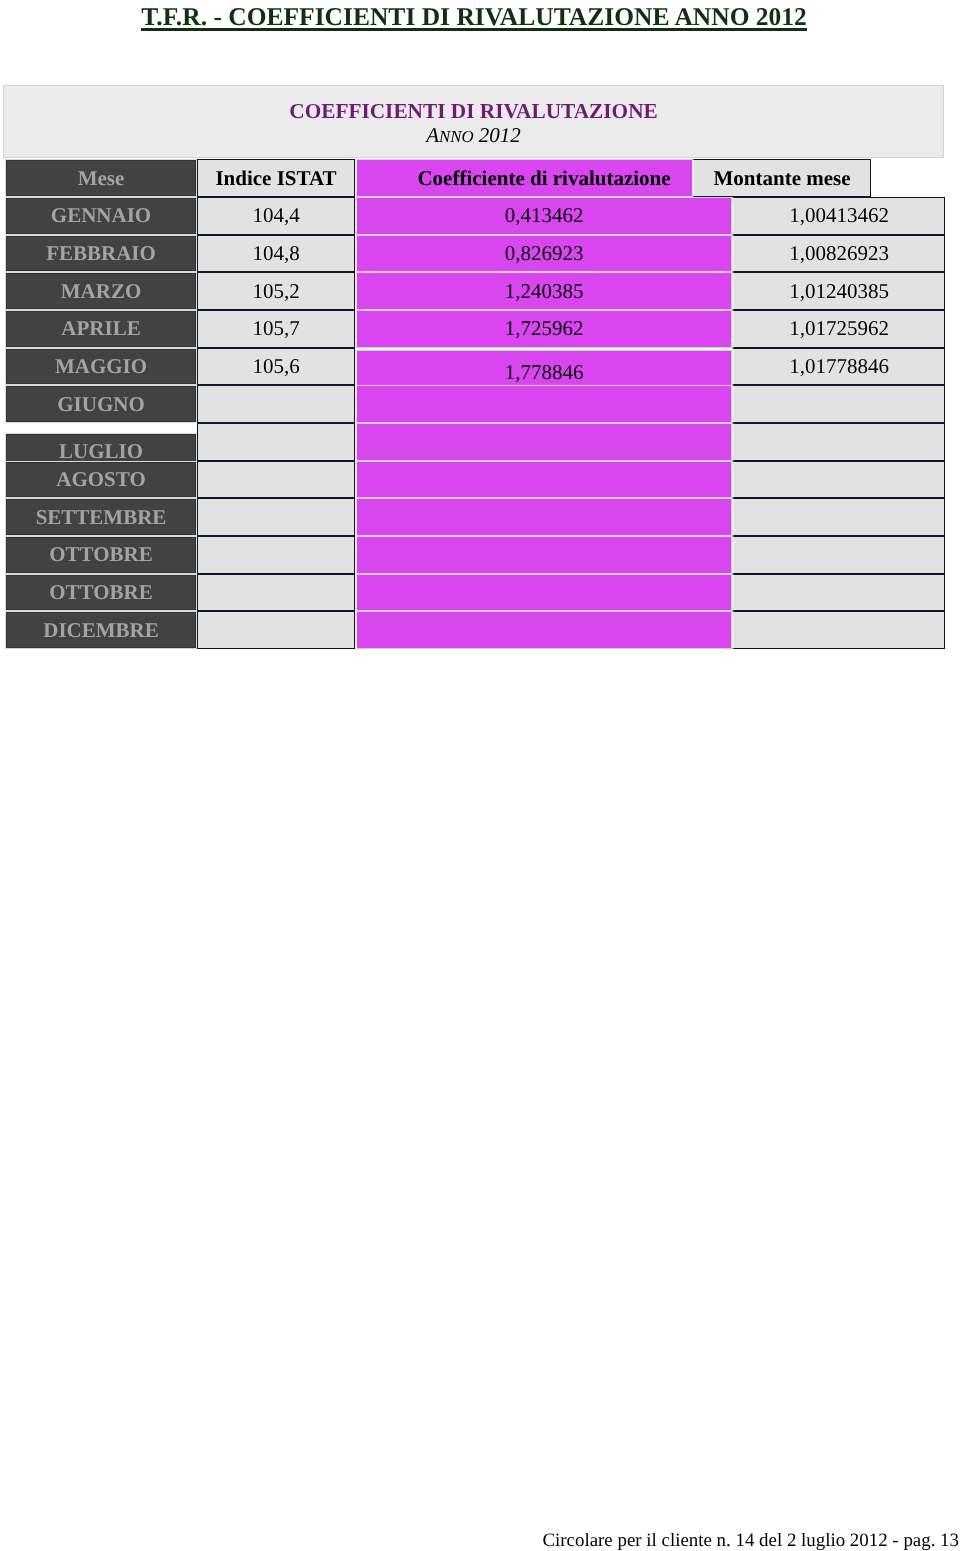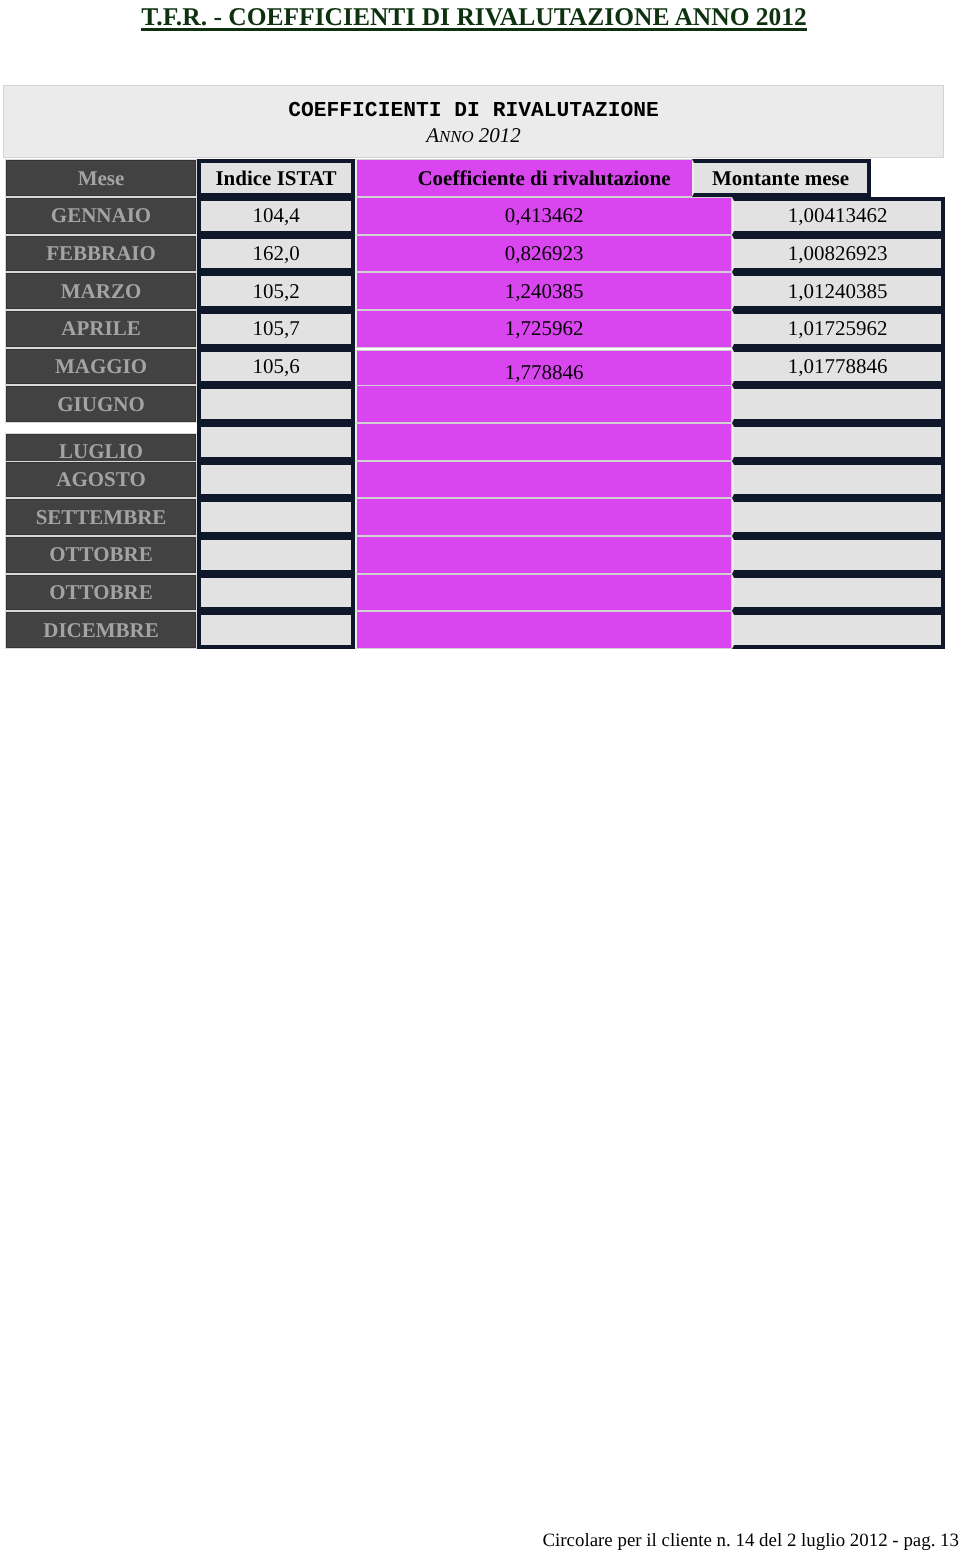--- a/index.html
+++ b/index.html
@@ -22,28 +22,28 @@
                         height:2.7px;background:#0e320f;}
 
   
   .tbl{position:absolute;left:0;top:0;width:960px;height:660px;}
   .cell{position:absolute;box-sizing:border-box;display:flex;
         align-items:center;justify-content:center;text-align:center;
         overflow:hidden;}
 
   .caption{background:#ebebeb;border:1px solid #d4d4d4;
            flex-direction:column;justify-content:center;padding-top:4px;}
-  .cap1{font-weight:bold;font-size:21.3px;line-height:24px;color:#000000;font-family:Liberation Mono, monospace;}
+  .cap1{font-weight:bold;font-size:21.3px;line-height:24px;color:#701a75;}
   .cap2{font-style:italic;font-size:21px;line-height:25px;color:#000000;}
   .cap2 .sc{font-size:16.8px;}
 
   .dark {background:#424242;border:1px solid #d9d9d9;color:#a3a3a3;font-size:21px;
          box-shadow:inset 0 1px 0 #343434, inset 0 -1px 0 #343434,
                     inset 1px 0 0 #343434, inset -1px 0 0 #343434;}
-  .light{background:#e2e2e2;border:4px solid #0f172a;color:#000000;font-size:21px;}
+  .light{background:#e2e2e2;border:1px solid #0f172a;color:#000000;font-size:21px;}
   .mid  {background:#d946ef;border:1px solid #d0d0d0;color:#000000;font-size:21px;}
   .gapleft{border-left-width:2px;border-left-color:#ececec;}
   .hdr{font-weight:bold;}
 
   
   .footer{position:absolute;left:0;top:1530px;width:959px;text-align:right;
           font-size:18.9px;line-height:22px;color:#000000;white-space:nowrap;}
 </style>
 </head>
 <body>
@@ -59,21 +59,21 @@
       </div>
       <div class="cell hdr dark" style="left:5px;top:159.2px;width:192px;height:37.70000000000002px">Mese</div>
       <div class="cell hdr light" style="left:197px;top:159.2px;width:158px;height:37.70000000000002px">Indice ISTAT</div>
       <div class="cell hdr mid gapleft" style="left:355px;top:159.2px;width:377px;height:37.70000000000002px">Coefficiente di rivalutazione</div>
       <div class="cell hdr light gapleft" style="left:692px;top:159.2px;width:179px;height:37.70000000000002px">Montante mese</div>
       <div class="cell dark hdr" style="left:5px;top:196.9px;width:192px;height:37.68px">GENNAIO</div>
       <div class="cell light" style="left:197px;top:196.9px;width:158px;height:37.68px">104,4</div>
       <div class="cell mid gapleft" style="left:355px;top:196.9px;width:377px;height:37.68px">0,413462</div>
       <div class="cell light gapleft" style="left:732px;top:196.9px;width:213px;height:37.68px">1,00413462</div>
       <div class="cell dark hdr" style="left:5px;top:234.58px;width:192px;height:37.68px">FEBBRAIO</div>
-      <div class="cell light" style="left:197px;top:234.58px;width:158px;height:37.68px">162,0</div>
+      <div class="cell light" style="left:197px;top:234.58px;width:158px;height:37.68px">104,8</div>
       <div class="cell mid gapleft" style="left:355px;top:234.58px;width:377px;height:37.68px">0,826923</div>
       <div class="cell light gapleft" style="left:732px;top:234.58px;width:213px;height:37.68px">1,00826923</div>
       <div class="cell dark hdr" style="left:5px;top:272.26px;width:192px;height:37.68px">MARZO</div>
       <div class="cell light" style="left:197px;top:272.26px;width:158px;height:37.68px">105,2</div>
       <div class="cell mid gapleft" style="left:355px;top:272.26px;width:377px;height:37.68px">1,240385</div>
       <div class="cell light gapleft" style="left:732px;top:272.26px;width:213px;height:37.68px">1,01240385</div>
       <div class="cell dark hdr" style="left:5px;top:309.94px;width:192px;height:37.68px">APRILE</div>
       <div class="cell light" style="left:197px;top:309.94px;width:158px;height:37.68px">105,7</div>
       <div class="cell mid gapleft" style="left:355px;top:309.94px;width:377px;height:37.68px">1,725962</div>
       <div class="cell light gapleft" style="left:732px;top:309.94px;width:213px;height:37.68px">1,01725962</div>

